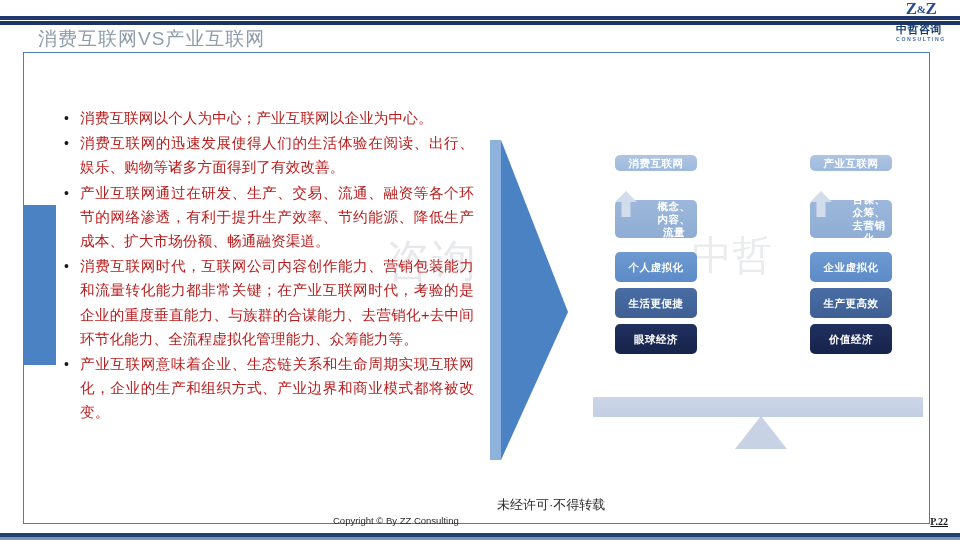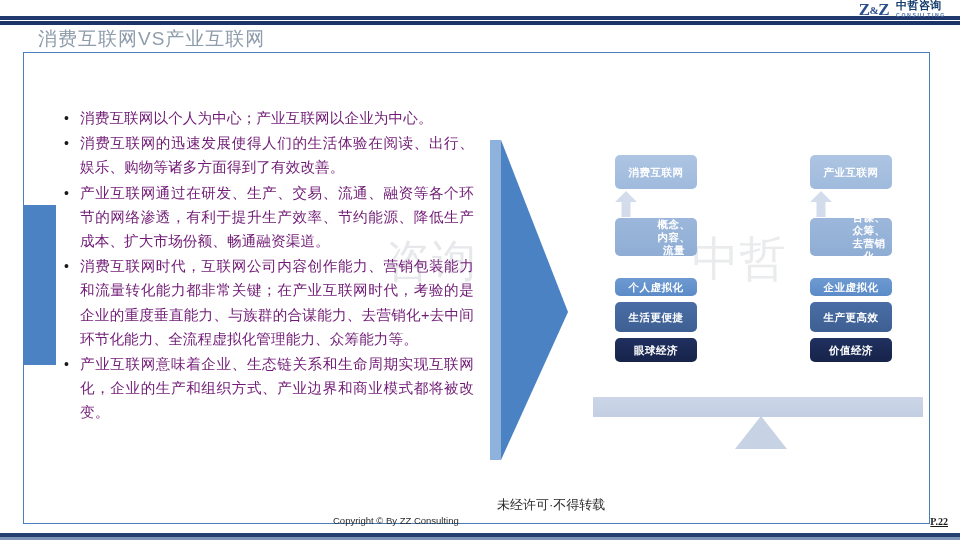--- a/index.html
+++ b/index.html
@@ -22,20 +22,21 @@
     width: 960px; height: 9px;
     background: linear-gradient(to bottom, #20386b 0%, #20386b 45%, #ffffff 46%, #ffffff 54%, #1d3566 55%, #1d3566 100%);
   }
   .logo-wrap {
     position: absolute;
     right: 14px; top: 0px;
     height: 18px;
     display: flex;
     align-items: center;
     gap: 7px;
+    flex-direction: column;
   }
   .logo-zz {
     font-family: "Liberation Serif", "DejaVu Serif", serif;
     font-size: 17px;
     font-weight: 700;
     color: #2a4f8f;
     letter-spacing: -0.5px;
     line-height: 1;
   }
   .logo-zz .amp { font-size: 11px; vertical-align: 1px; }
@@ -96,41 +97,41 @@
     width: 16px;
     font-size: 14px;
     line-height: 24.2px;
     color: #1a1a1a;
     text-align: left;
   }
   .bullet-text {
     flex: 1 1 auto;
     font-size: 14.6px;
     line-height: 24.2px;
-    color: #701a75;
+    color: #b91c1c;
     text-align: justify;
     letter-spacing: 0.1px;
   }
 
   
   .watermark {
     position: absolute;
     left: 370px; top: 232px;
     font-size: 44px;
     color: rgba(120,130,145,0.18);
     font-family: "Liberation Serif", "DejaVu Serif", serif;
     letter-spacing: 2px;
     pointer-events: none;
     white-space: nowrap;
     margin-left: 16px;
   }
   .watermark-2 {
     position: absolute;
     left: 692px; top: 228px;
-    font-size: 47px;
+    font-size: 40px;
     color: rgba(120,130,145,0.16);
     font-family: "Liberation Serif", "DejaVu Serif", serif;
     pointer-events: none;
     white-space: nowrap;
   }
 
   
   .big-arrow {
     position: absolute;
     left: 490px; top: 140px;
@@ -160,26 +161,26 @@
     font-weight: 700;
     font-size: 10.5px;
     line-height: 13px;
     letter-spacing: 0.5px;
     text-align: center;
     display: flex;
     align-items: center;
     justify-content: center;
     padding: 3px 2px;
   }
-  .node-top   { height: 34px; background: linear-gradient(to bottom,#aec5e2,#9fbadd); }
+  .node-top   { height: 16px; background: linear-gradient(to bottom,#aec5e2,#9fbadd); }
   .node-l2    { height: 38px; background: linear-gradient(to bottom,#9cb7db,#8fadd4); margin-top: 29px; padding-left: 38px; }
-  .node-l3    { height: 18px; background: linear-gradient(to bottom,#6e9ad1,#5b8bc8); margin-top: 22px; }
+  .node-l3    { height: 30px; background: linear-gradient(to bottom,#6e9ad1,#5b8bc8); margin-top: 14px; }
   .node-l4    { height: 30px; background: linear-gradient(to bottom,#4a6da5,#3d5f93); margin-top: 6px; }
   .node-l5    { height: 30px; background: linear-gradient(to bottom,#1d2f5c,#152murky); margin-top: 6px; }
-  .node-l5    { height: 24px; background: linear-gradient(to bottom,#20305f,#16234a); margin-top: 6px; }
+  .node-l5    { height: 30px; background: linear-gradient(to bottom,#20305f,#16234a); margin-top: 6px; }
 
   .up-arrow {
     position: absolute;
     top: 46px;
     width: 22px; height: 26px;
     left: 30px;
   }
   .up-arrow-right { left: 225px; }
 
   .beam {

